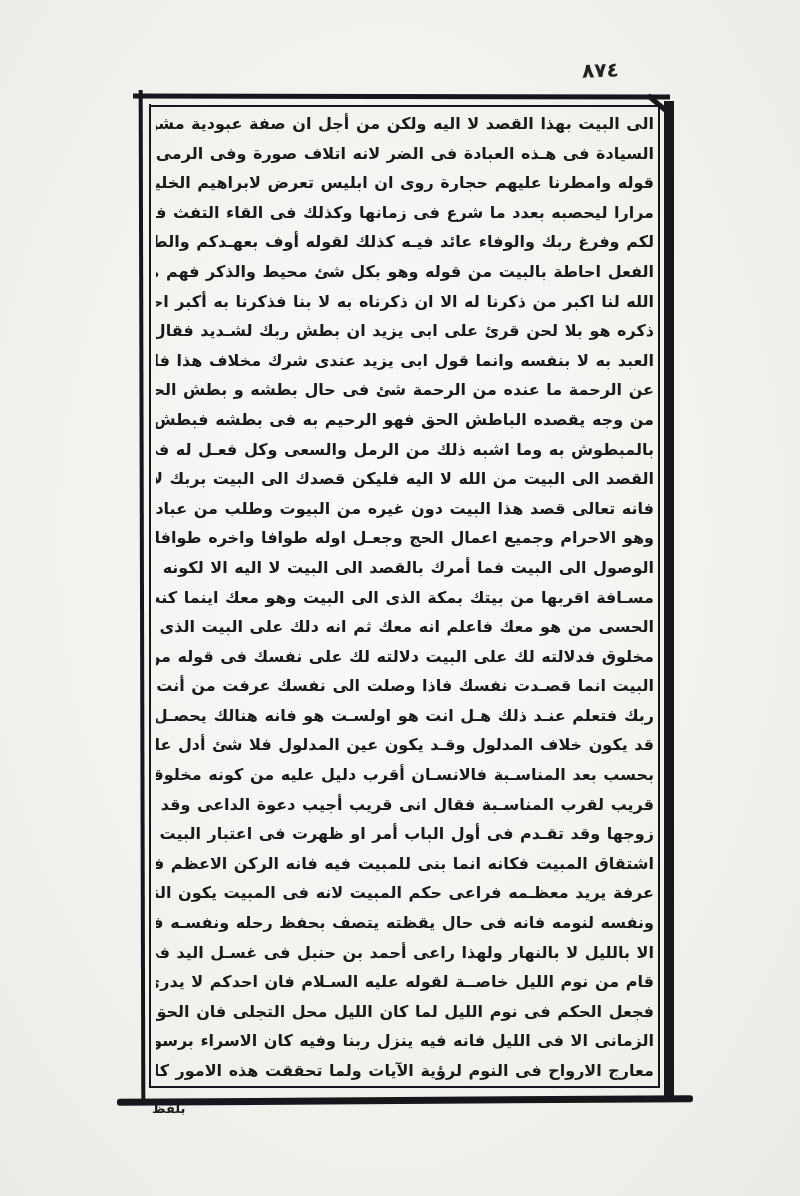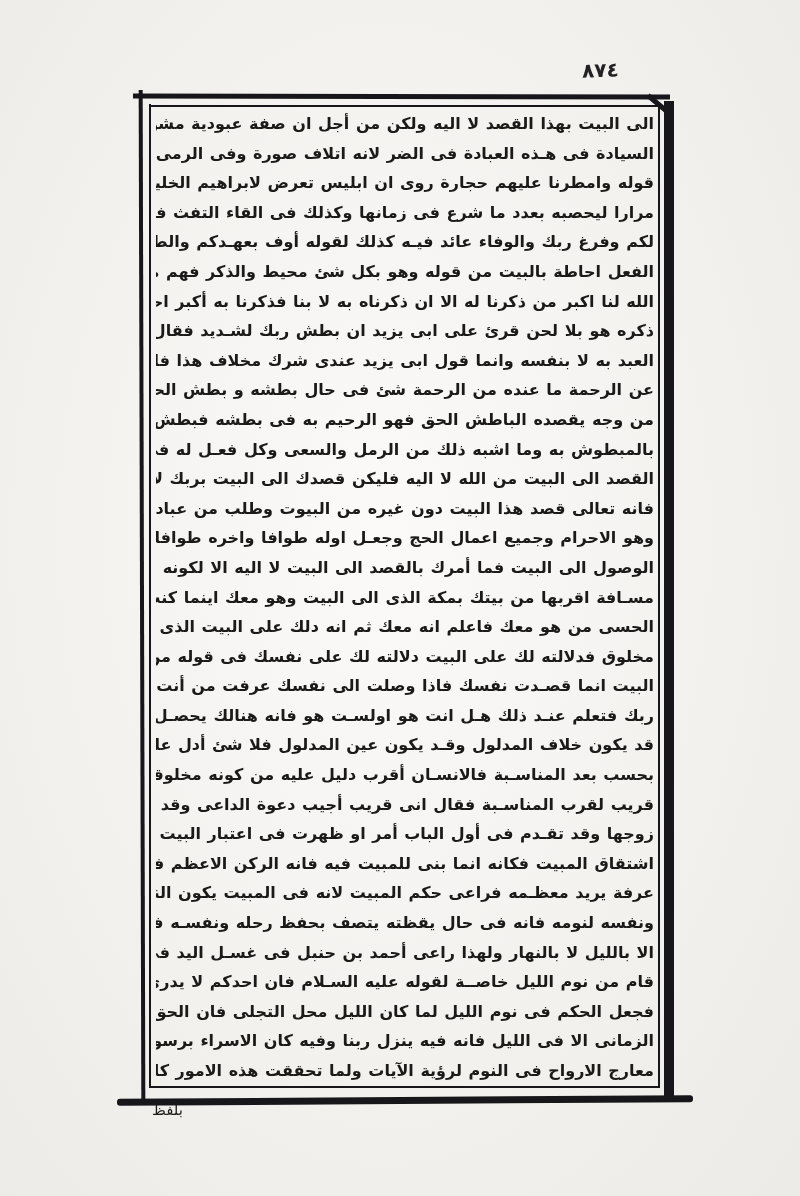--- a/index.html
+++ b/index.html
@@ -26,21 +26,21 @@
   .bottom-outer{left:117px; top:1097px;width:576px; height:7px; transform:rotate(-0.35deg); border-radius:3px;}
   .corner-bevel{left:648px; top:93px;  width:30px;  height:5px; transform:rotate(40deg); transform-origin:left center;}
   
   .page-number{
     position:absolute; left:582px; top:58px;
     font-size:20px; font-weight:700; color:#232222;
     letter-spacing:1px; transform:rotate(-2deg);
   }
   .catchword{
     position:absolute; left:152px; top:1101px;
-    font-size:15px; font-weight:400; color:#1d1c1a;
+    font-size:13px; font-weight:700; color:#1d1c1a;
     direction:rtl;
   }
   
   .textblock{
     position:absolute; left:156px; top:109px; width:498px; height:978px;
     direction:rtl; color:#1b1a18; overflow:hidden;
   }
   .tl{
     font-size:16px; font-weight:700; line-height:29.6px; height:29.6px;
     white-space:nowrap; overflow:hidden;

